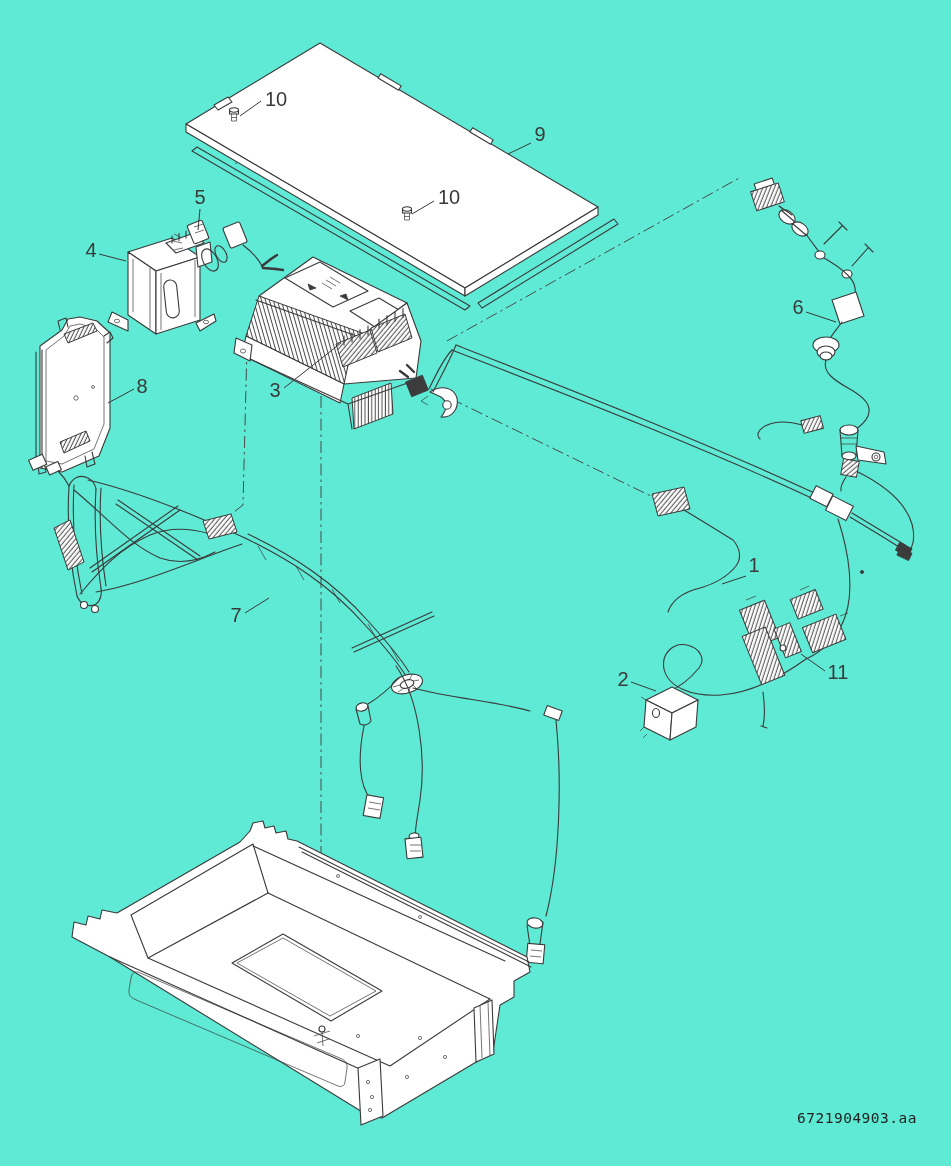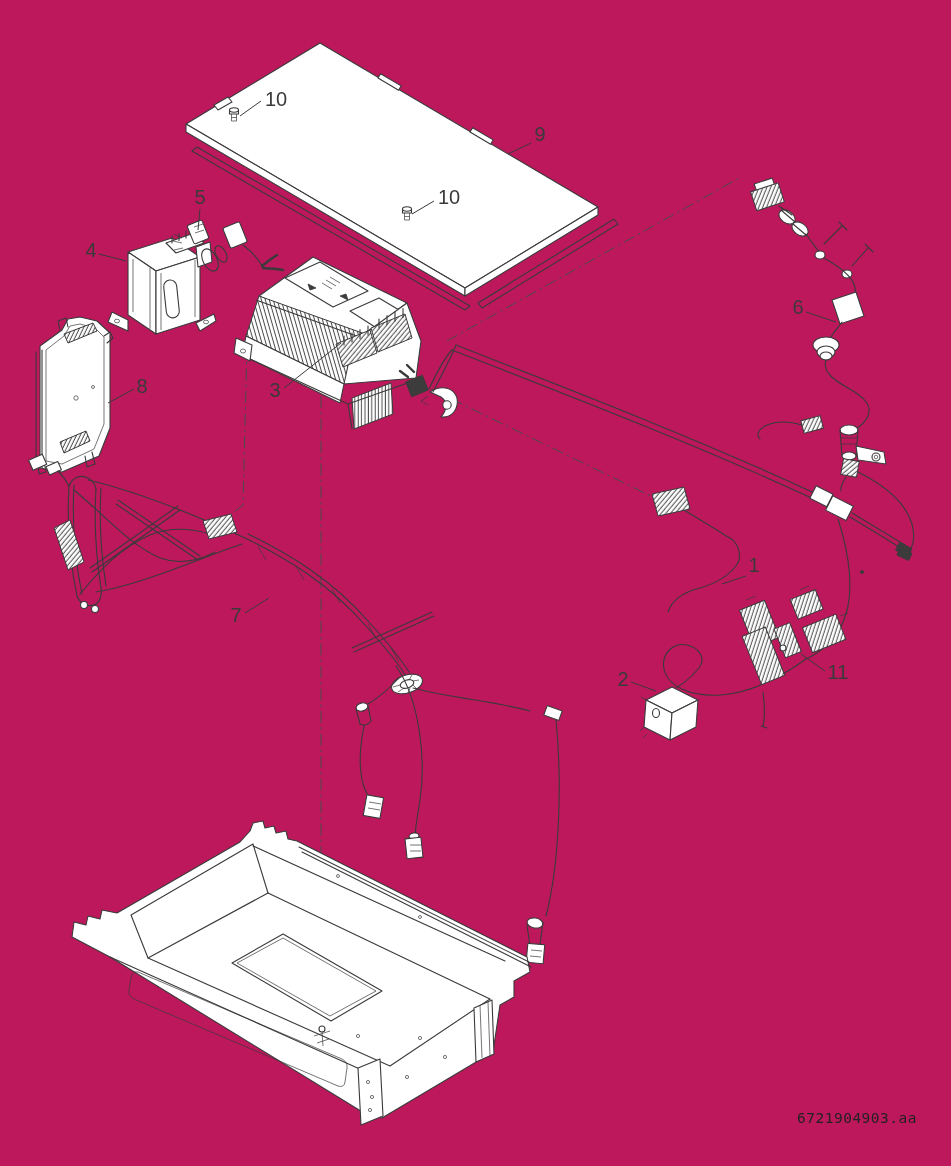--- a/index.html
+++ b/index.html
@@ -1,17 +1,17 @@
 <!DOCTYPE html>
 <html><head>
 <meta charset="utf-8">
 <style>
   html,body { margin:0; padding:0; background:#ffffff; }
   .stage {
-    position:relative; width:951px; height:1166px; background:#be185d;
+    position:relative; width:951px; height:1166px; background:#5eead4;
     font-family:"Liberation Sans", sans-serif; overflow:hidden;
   }
   svg { position:absolute; left:0; top:0; }
   .ln { fill:none; stroke:#3a3a3a; stroke-width:1.1; stroke-linecap:round; stroke-linejoin:round; }
   .fw { fill:#ffffff; stroke:#3a3a3a; stroke-width:1.1; stroke-linejoin:round; }
   .fh { stroke:#3a3a3a; stroke-width:1; stroke-linejoin:round; }
   .fd { fill:#3c3c3c; stroke:#3a3a3a; stroke-width:0.8; }
   .th { fill:none; stroke:#3a3a3a; stroke-width:0.7; }
   .w2 { fill:none; stroke:#3a3a3a; stroke-width:2.4; stroke-linecap:round; }
   .dd { fill:none; stroke:#4a4a4a; stroke-width:1; stroke-dasharray:12 4 2.5 4; }

